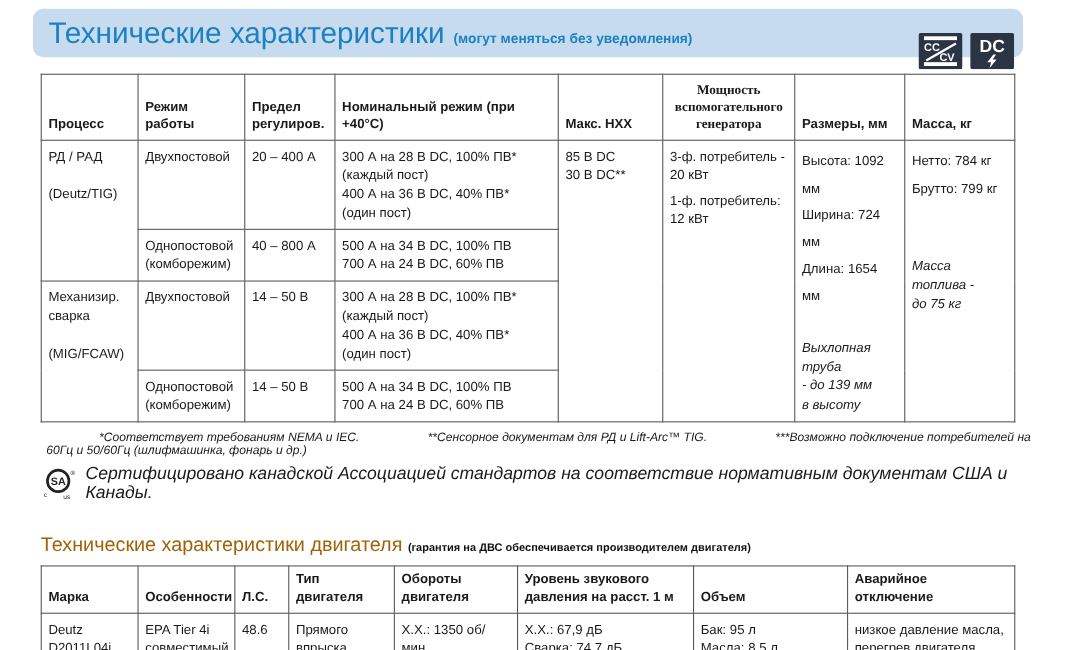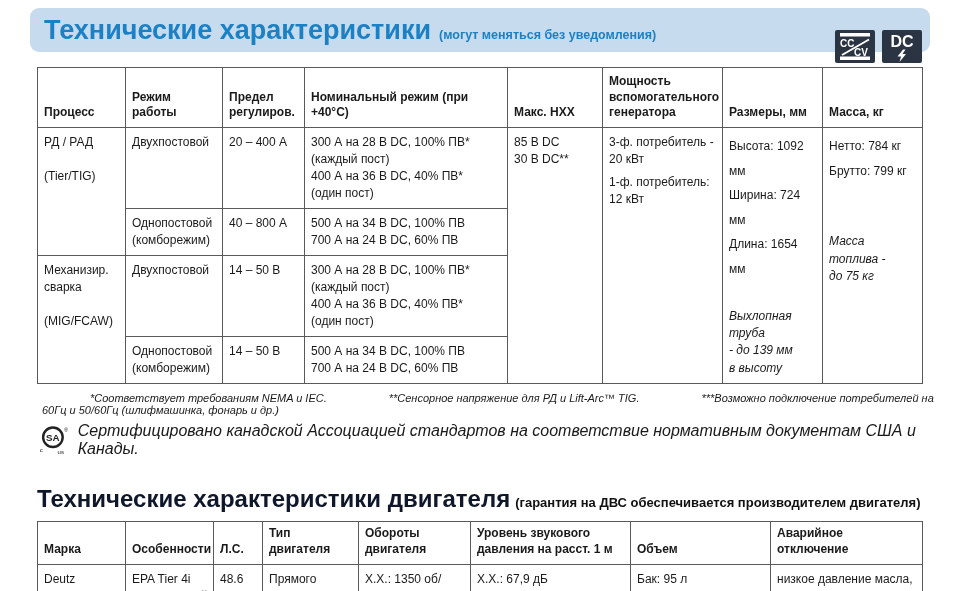--- a/index.html
+++ b/index.html
@@ -6,60 +6,60 @@
   body{
     width:972px;height:591px;overflow:hidden;position:relative;
     font-family:"Liberation Sans","DejaVu Sans",sans-serif;color:#1a1a1a;
   }
   
   .banner{
     position:relative;margin:8px 0 0 30px;width:900px;height:44px;
     background:#c7dbee;border-radius:9px;display:flex;align-items:baseline;
   }
   .banner .title{
-    font-size:27px;font-weight:bold;color:#1b80c4;margin-left:14px;line-height:44px;
+    font-size:27px;font-weight:normal;color:#1b80c4;margin-left:14px;line-height:44px;
   }
   .banner .title-note{
     font-size:12.5px;font-weight:bold;color:#1b80c4;margin-left:8px;
   }
   .badges{position:absolute;right:8px;top:22px;display:flex;gap:7px;}
   .badge{width:40px;height:33px;display:block;}
   
   table{border-collapse:collapse;table-layout:fixed;margin-left:37px;background:#fff;}
   .spec-table{width:885px;margin-top:15px;}
   .engine-table{width:885px;margin-top:8px;}
   th,td{border:1px solid #5a5a5a;font-size:12px;}
   table{border:1px solid #3a3a3a;}
   th{
     vertical-align:bottom;text-align:left;font-weight:bold;
     padding:4px 6px 6px 6px;line-height:1.3;
   }
-  th.center{}
+  th.center{text-align:center;font-family:Liberation Serif, serif;}
   td{vertical-align:top;text-align:left;padding:6px 6px;line-height:1.42;}
   .pre{white-space:pre-line;}
   .spaced{line-height:2.05;}
   .hrow1{height:60px;}
   .r1a{height:70px;} .r1b{height:35px;} .r2a{height:68px;} .r2b{height:38px;}
   .hrow2{height:37px;}
   .erow{height:77px;}
   .note-it{font-style:italic;line-height:1.45;white-space:pre-line;}
   .dims-note{margin-top:26px;}
   .mass-note{margin-top:50px;}
   .aux-block{white-space:pre-line;margin-bottom:6px;}
   
   .footnotes{
     margin:8px 0 0 42px;font-size:11px;font-style:italic;color:#1a1a1a;width:900px;
   }
   .footnotes span{margin-right:14px;margin-left:48px;}
   .csa-line{margin:6px 0 0 38px;display:flex;align-items:center;}
   .csa-line .csa-text{font-size:16px;font-style:italic;margin-left:8px;}
   
   .engine-heading{margin:27px 0 0 37px;display:flex;align-items:baseline;}
-  .engine-heading .etitle{font-size:24px;font-weight:bold;color:#0f172a;}
-  .engine-heading .etitle-note{font-size:13px;font-weight:bold;color:#111;margin-left:5px;text-align:right;}
+  .engine-heading .etitle{font-size:18px;font-weight:normal;color:#a16207;}
+  .engine-heading .etitle-note{font-size:10px;font-weight:bold;color:#111;margin-left:5px;text-align:right;}
 </style>
 </head>
 <body>
 
 <div class="banner">
   <span class="title">Технические характеристики</span>
   <span class="title-note">(могут меняться без уведомления)</span>
   <div class="badges">
     <svg class="badge" viewBox="0 0 40 33">
       <rect width="40" height="33" rx="2" fill="#2b3443"></rect>
@@ -95,21 +95,21 @@
     <th>Предел регулиров.</th>
     <th>Номинальный режим (при +40°C)</th>
     <th>Макс. НХХ</th>
     <th class="center">Мощность вспомогательного генератора</th>
     <th>Размеры, мм</th>
     <th>Масса, кг</th>
   </tr>
   <tr class="r1a">
     <td class="pre" rowspan="2">РД / РАД
 
-(Tier/TIG)</td>
+(Deutz/TIG)</td>
     <td class="pre">Двухпостовой</td>
     <td class="pre">20 – 400 А</td>
     <td class="pre">300 А на 28 В DC, 100% ПВ*
 (каждый пост)
 400 А на 36 В DC, 40% ПВ*
 (один пост)</td>
     <td class="pre" rowspan="4">85 В DC
 30 В DC**</td>
     <td rowspan="4">
       <div class="aux-block">3-ф. потребитель -
@@ -155,21 +155,21 @@
     <td class="pre">Однопостовой
 (комборежим)</td>
     <td class="pre">14 – 50 В</td>
     <td class="pre">500 А на 34 В DC, 100% ПВ
 700 А на 24 В DC, 60% ПВ</td>
   </tr>
 </tbody>
   </table>
 
 <div class="footnotes">
-  <span>*Соответствует требованиям NEMA и IEC.</span><span>**Сенсорное напряжение для РД и Lift-Arc™ TIG.</span><span>***Возможно подключение потребителей на 60Гц и 50/60Гц (шлифмашинка, фонарь и др.)</span>
+  <span>*Соответствует требованиям NEMA и IEC.</span><span>**Сенсорное документам для РД и Lift-Arc™ TIG.</span><span>***Возможно подключение потребителей на 60Гц и 50/60Гц (шлифмашинка, фонарь и др.)</span>
 </div>
 
 <div class="csa-line">
   <svg width="32" height="30" viewBox="0 0 34 32">
     <circle cx="16" cy="13" r="10.5" fill="none" stroke="#222" stroke-width="2.6"></circle>
     <text x="16" y="17" text-anchor="middle" font-size="10.5" font-weight="bold" fill="#222" font-family="Liberation Sans, sans-serif">SA</text>
     <text x="28" y="7" font-size="6" fill="#222" font-family="Liberation Sans, sans-serif">®</text>
     <text x="2" y="29" font-size="6.5" fill="#222" font-family="Liberation Sans, sans-serif">c</text>
     <text x="21" y="31" font-size="6.5" fill="#222" font-family="Liberation Sans, sans-serif">us</text>
   </svg>

